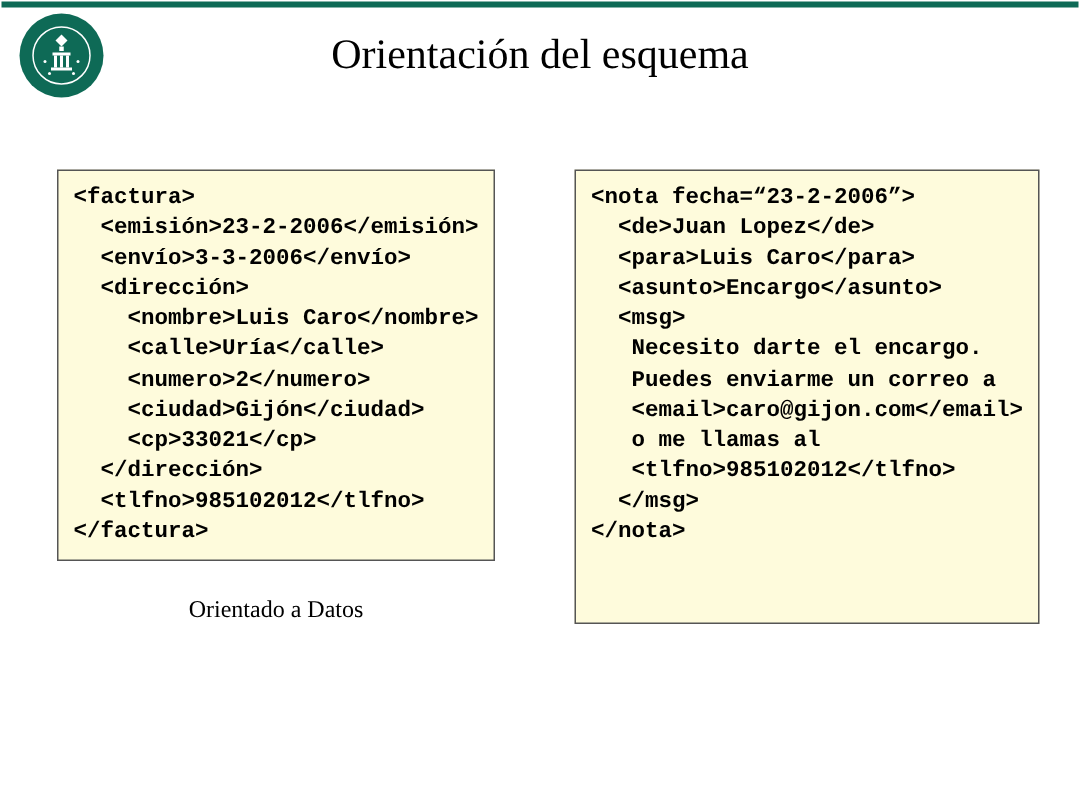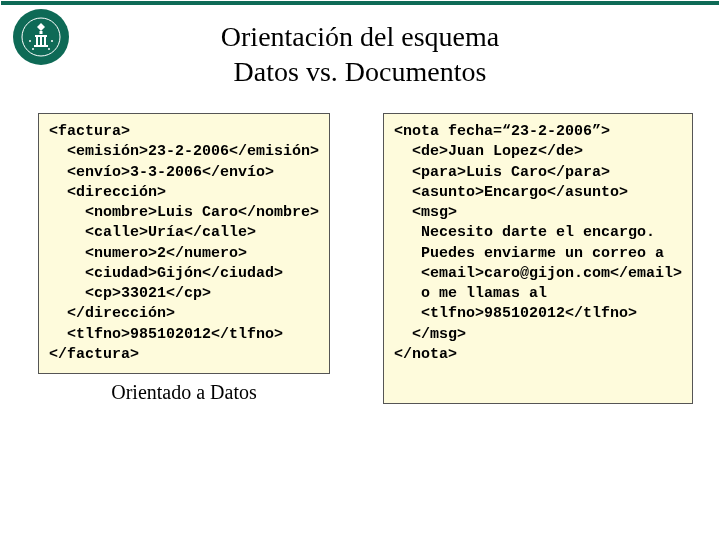--- a/index.html
+++ b/index.html
@@ -4,21 +4,21 @@
 <style>
   html,body{margin:0;padding:0;width:720px;height:540px;background:#fff;font-family:Georgia,"Times New Roman",serif;color:#000}
   .slide{position:relative;width:720px;height:468px;box-sizing:border-box;background:#fff;border:1px solid #fff}
   .accent-strip{position:absolute;left:0;top:0;width:100%;height:4px;background:#0e6a56}
   .logo{position:absolute;left:12px;top:8px;width:56px;height:56px;border-radius:50%;background:#0e6a56;display:flex;align-items:center;justify-content:center}
   .logo svg{width:40px;height:40px}
   .title{position:absolute;top:18px;left:0;width:100%;text-align:center;font-size:28px;line-height:1.25}
   .cols{position:absolute;top:112px;left:10px;right:8px;display:flex;gap:8px}
   .codebox{flex:1;background:#fefbdc;border:1px solid #555;padding:8px 10px;font-family:"Courier New",monospace;font-size:15px;font-weight:bold;line-height:1.35;white-space:pre;overflow:hidden}
   .col{flex:1;display:flex;flex-direction:column;align-items:center}
-  .caption{margin-top:7px;font-size:20px;text-align:center}
+  .caption{margin-top:24px;font-size:16px;text-align:center}
 </style>
 </head>
 <body>
 <div class="slide">
 
 <div class="accent-strip"></div>
 
 <div class="logo">
   <svg viewBox="0 0 40 40">
     <circle cx="20" cy="20" r="19" fill="#0e6a56" stroke="#fff" stroke-width="1"></circle>
@@ -31,21 +31,20 @@
     <rect x="13" y="28" width="14" height="2" fill="#fff"></rect>
     <circle cx="9" cy="24" r="1" fill="#fff"></circle>
     <circle cx="31" cy="24" r="1" fill="#fff"></circle>
     <circle cx="12" cy="32" r="1" fill="#fff"></circle>
     <circle cx="28" cy="32" r="1" fill="#fff"></circle>
   </svg>
 </div>
 
 <div class="title">
   <span>Orientación del esquema</span><br>
-  <span>Datos vs. Documentos</span>
 </div>
 
 <div class="cols">
   <div class="col">
     <div class="codebox">&lt;factura&gt;
   &lt;emisión&gt;23-2-2006&lt;/emisión&gt;
   &lt;envío&gt;3-3-2006&lt;/envío&gt;
   &lt;dirección&gt;
     &lt;nombre&gt;Luis Caro&lt;/nombre&gt;
     &lt;calle&gt;Uría&lt;/calle&gt;

